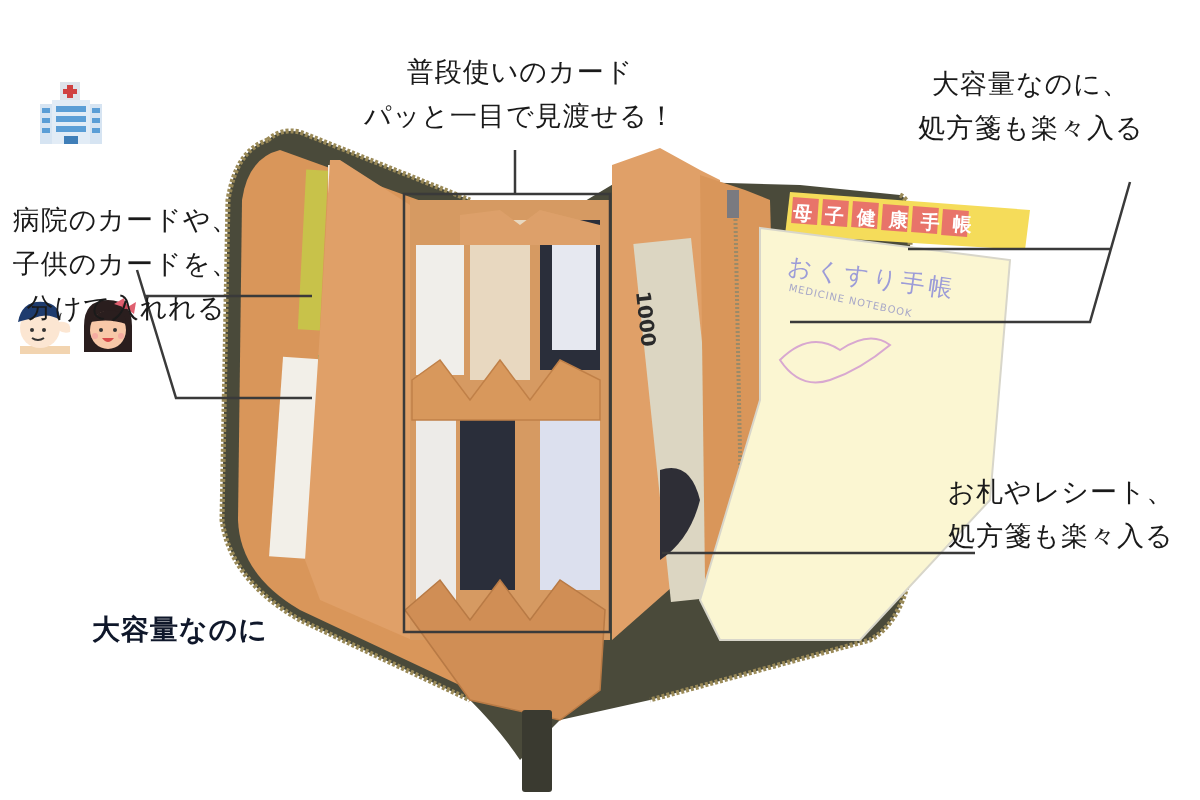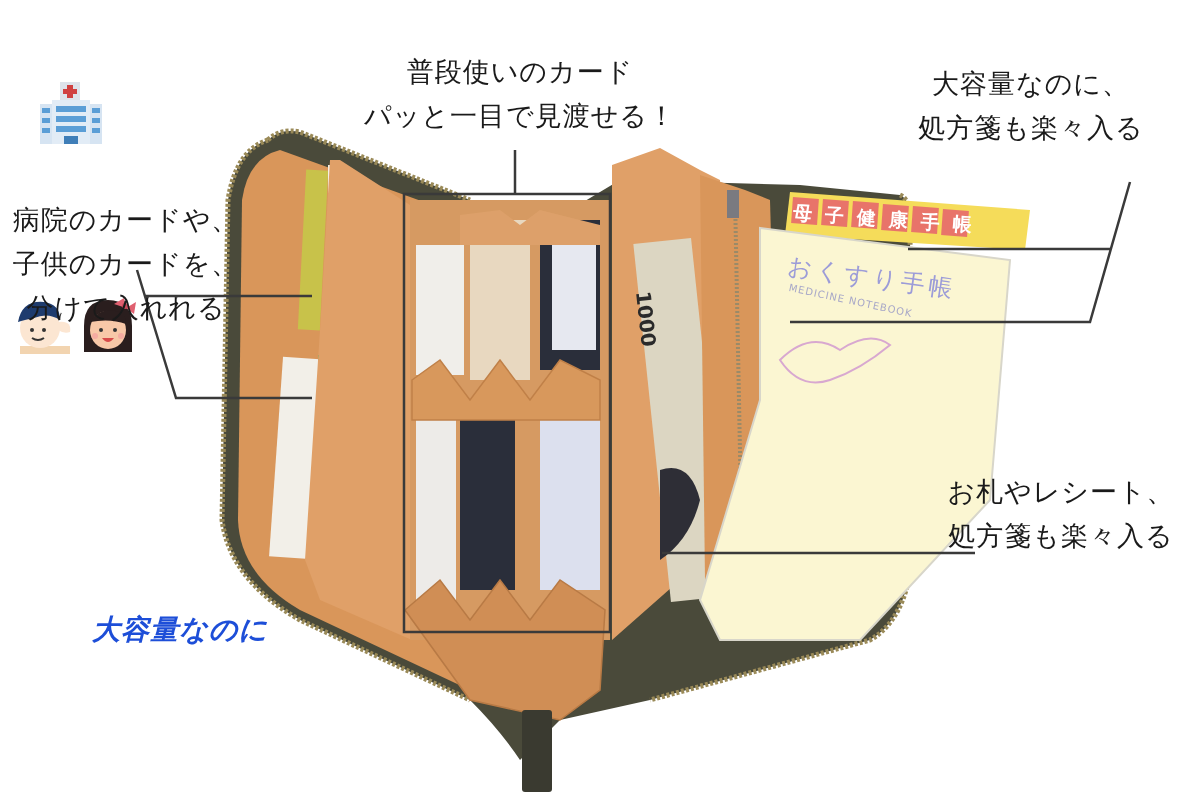--- a/index.html
+++ b/index.html
@@ -36,22 +36,21 @@
     }
     .callout-text .line { display: block; }
     .callout-bold {
       position: absolute;
       text-align: center;
       font-size: 28px;
       font-weight: bold;
       line-height: 44px;
       letter-spacing: 1px;
       white-space: nowrap;
-      color: #1d4ed8;
-      font-style: italic;
+      color: #0f172a;
     }
     .callout-bold .line { display: block; }
     .icon {
       position: absolute;
     }
     .lines-svg {
       position: absolute;
       left: 0; top: 0;
       width: 1200px; height: 800px;
       pointer-events: none;

